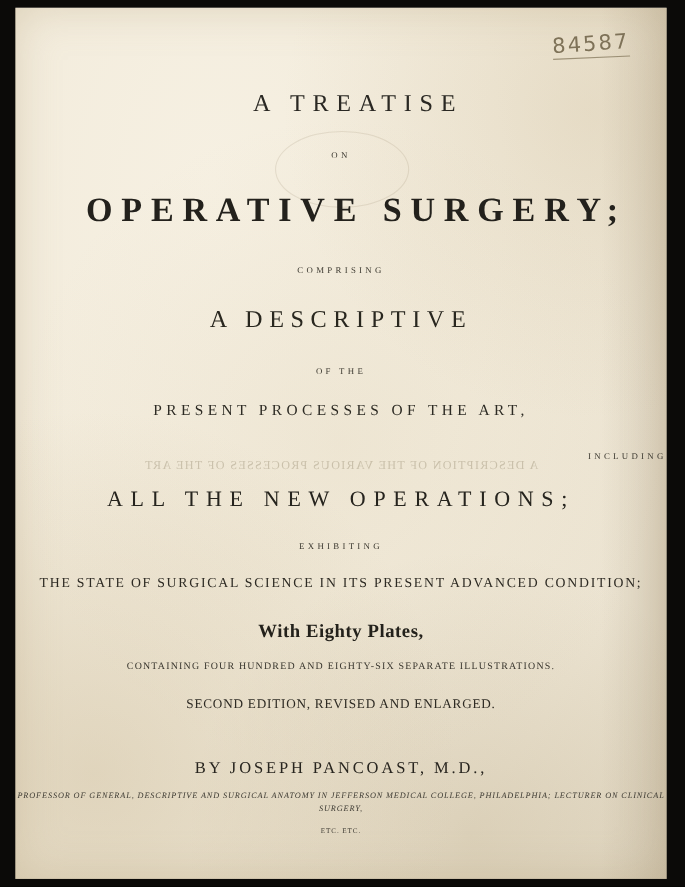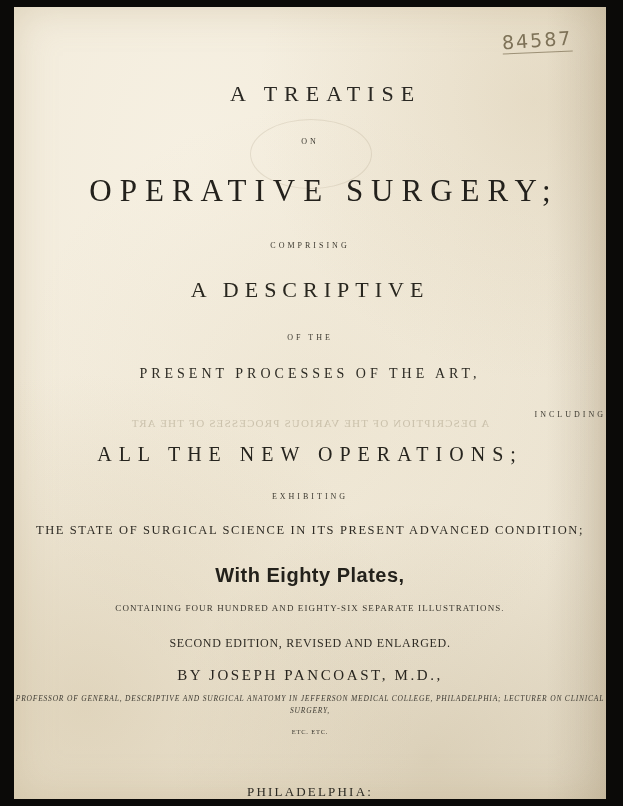--- a/index.html
+++ b/index.html
@@ -80,21 +80,21 @@
     font-size: 8px;
     letter-spacing: 3px;
     color: #3b3830;
     margin-bottom: 27px;
   }
   .l-title2 {
     font-size: 31px;
     letter-spacing: 8px;
     color: #23211c;
     margin-bottom: 32px;
-    font-weight: 400;
+    font-weight: 700;
     margin-left: 28px;
   }
   .l-comprising {
     font-size: 8px;
     letter-spacing: 3px;
     color: #3c3930;
     margin-bottom: 27px;
   }
   .l-desc {
     font-size: 22px;
@@ -133,38 +133,38 @@
     color: #3c3930;
     margin-bottom: 22px;
   }
   .l-state {
     font-size: 12.5px;
     letter-spacing: 1.6px;
     color: #2e2b24;
     margin-bottom: 26px;
   }
   .l-plates {
-    font-size: 20px;
-    font-family: Liberation Sans, sans-serif;
+    font-size: 17px;
+    font-family: Liberation Serif, serif;
     font-weight: 700;
     letter-spacing: 0.5px;
     color: #23211b;
     margin-bottom: 16px;
   }
   .l-containing {
     font-size: 9px;
     letter-spacing: 1.1px;
     color: #3a372f;
     margin-bottom: 23px;
   }
   .l-edition {
     font-size: 12px;
     letter-spacing: 0.7px;
     color: #2e2b24;
-    margin-bottom: 16px;
+    margin-bottom: 43px;
   }
   .l-author {
     font-size: 15px;
     letter-spacing: 2.6px;
     color: #28251f;
     margin-bottom: 9px;
   }
   .l-prof {
     font-size: 7.5px;
     letter-spacing: 0.8px;

